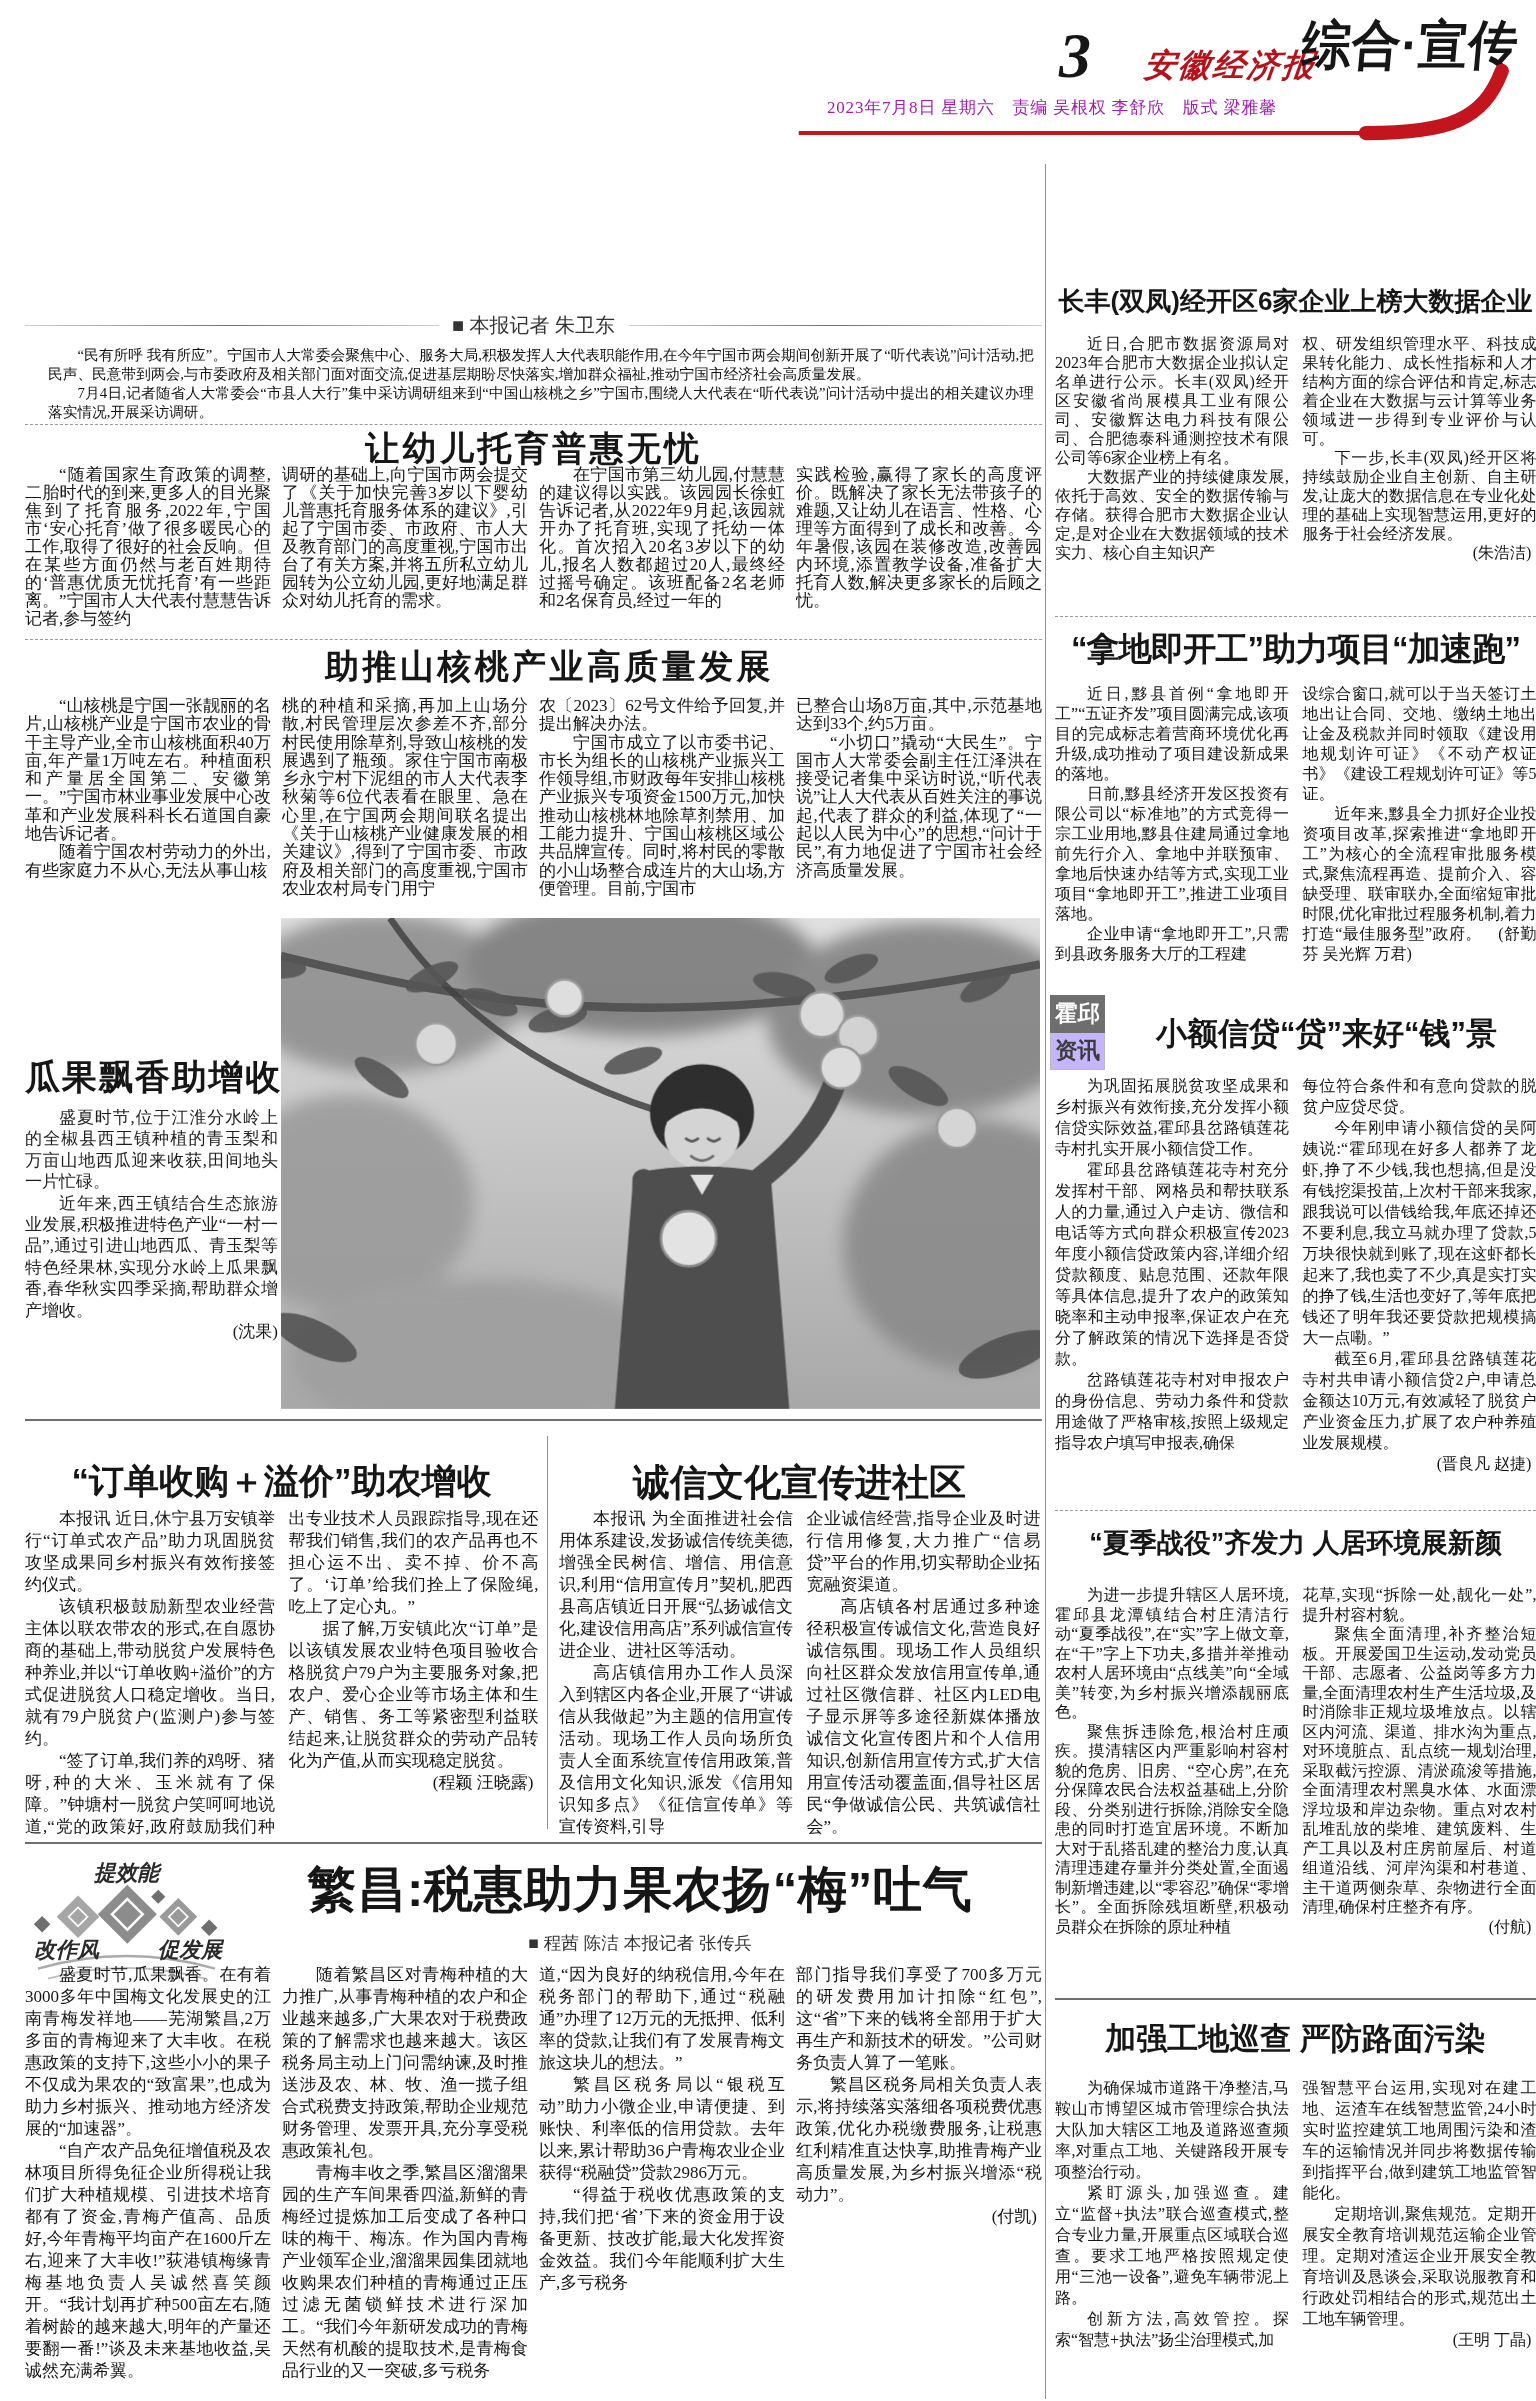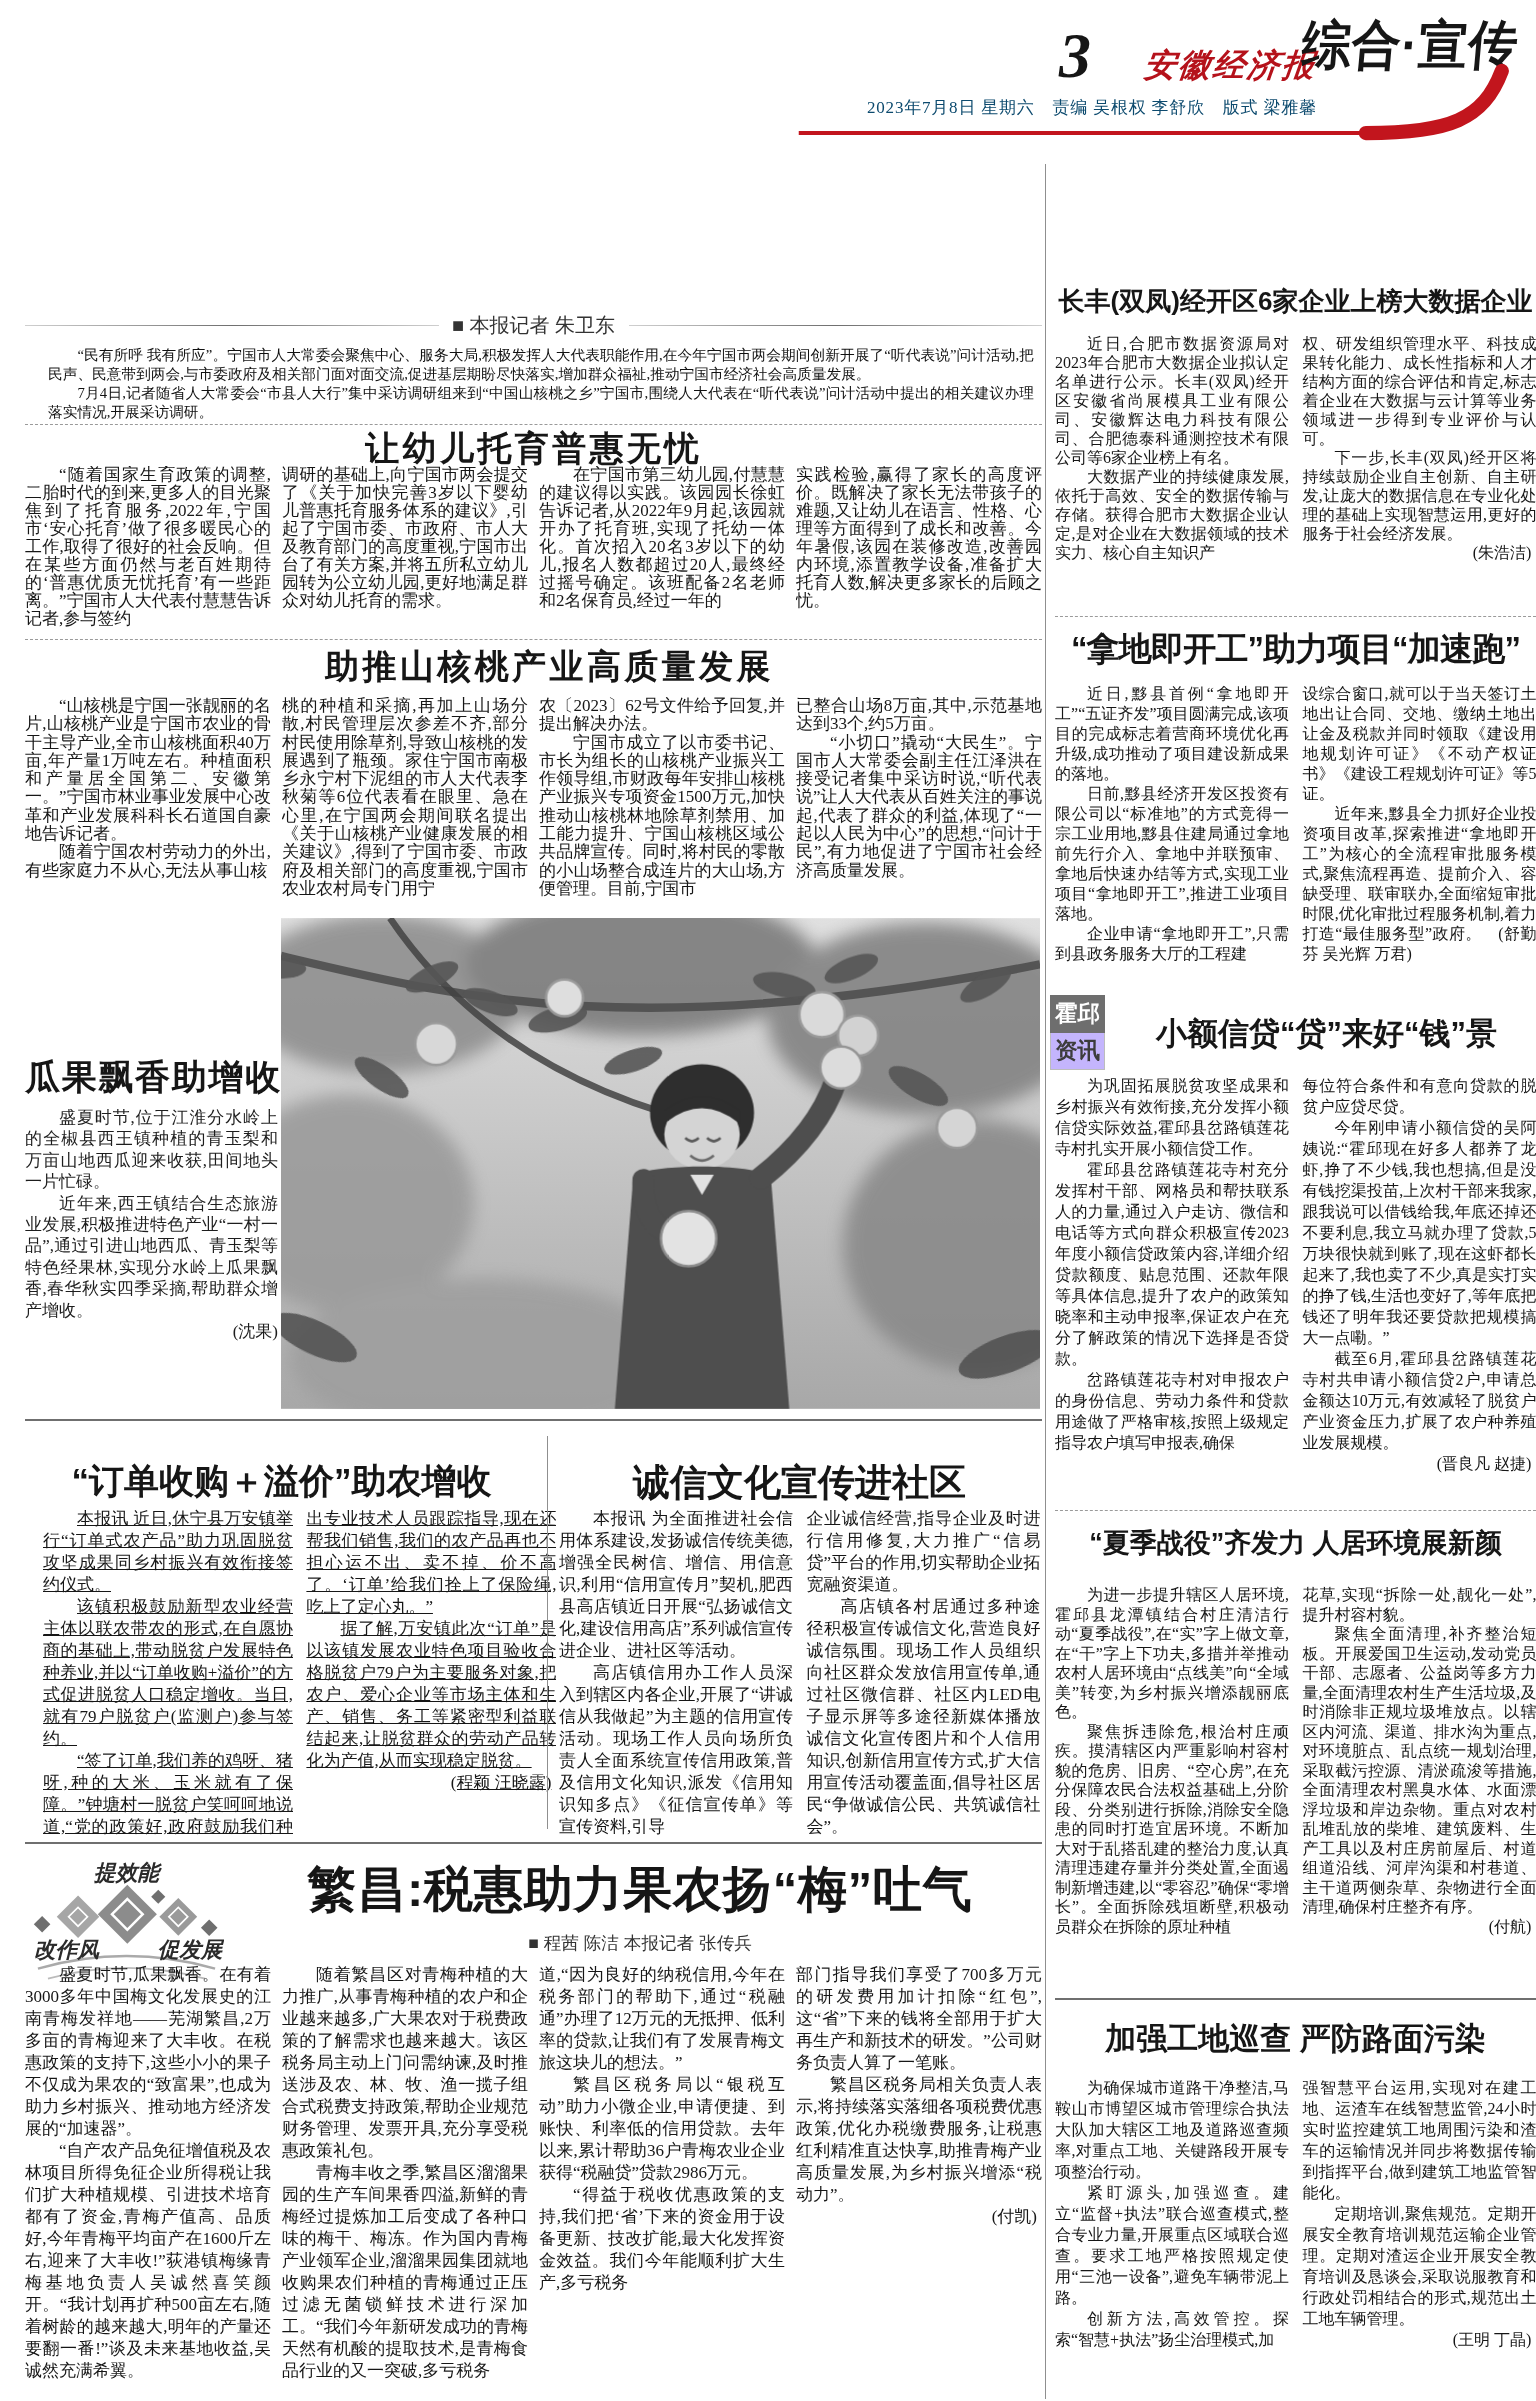--- a/index.html
+++ b/index.html
@@ -5,21 +5,21 @@
   html,body{margin:0;padding:0;background:#e8e8e8;}
   .page{position:relative;width:1537px;height:2401px;background:#ffffff;overflow:hidden;
         font-family:"Liberation Serif","DejaVu Serif",serif;color:#161616;}
   .abs{position:absolute;}
   p{margin:0;padding:0;}
   
   .pgnum{font-size:64px;font-weight:900;font-style:italic;line-height:1;}
   .masthead{font-size:32px;font-weight:900;font-style:italic;letter-spacing:2.5px;transform:skewX(-6deg);}
   .edition{font-size:49px;font-weight:900;font-family:"Liberation Sans","DejaVu Sans",sans-serif;
            letter-spacing:0.8px;transform:skewX(-5deg) scaleY(1.08);white-space:nowrap;}
-  .dateline{font-size:17px;color:#0c4a6e;letter-spacing:0.8px;white-space:nowrap;margin-left:40px;}
+  .dateline{font-size:17px;color:#a21caf;letter-spacing:0.8px;white-space:nowrap;}
   
   .mainhead{font-size:75px;font-weight:900;letter-spacing:0.8px;white-space:nowrap;text-align:left;line-height:1.15;}
   .byrow{display:flex;align-items:center;gap:13.4px;}
   .byrow .rule{flex:1;height:1.7px;background:linear-gradient(90deg,#cfcfcf,#6f6f6f,#cfcfcf);}
   .bytext{font-family:"Liberation Sans","DejaVu Sans",sans-serif;font-size:20px;color:#333;white-space:nowrap;}
   .leadtext{font-size:14.7px;line-height:19px;text-align:justify;color:#111;}
   .leadtext p{text-indent:2em;}
   
   .dash{border-top:1.7px dashed #9a9a9a;height:0;}
   .solid{background:#6f6f6f;height:1.7px;}
@@ -170,21 +170,21 @@
   <div class="abs t-sans" style="left:25px;top:1054px;width:253px;font-size:35px;letter-spacing:1.7px;">瓜果飘香助增收</div>
   <div class="abs caption" style="left:25px;top:1107px;width:253px;height:289px;overflow:hidden;">
       <p>盛夏时节,位于江淮分水岭上的全椒县西王镇种植的青玉梨和万亩山地西瓜迎来收获,田间地头一片忙碌。</p>
       <p>近年来,西王镇结合生态旅游业发展,积极推进特色产业“一村一品”,通过引进山地西瓜、青玉梨等特色经果林,实现分水岭上瓜果飘香,春华秋实四季采摘,帮助群众增产增收。</p>
       <p class="sig">(沈果)</p>
     </div>
 
   <div class="abs solid" style="left:25px;top:1419px;width:1017px;"></div>
 
   <div class="abs t-sans" style="left:25px;top:1458px;width:513px;font-size:35px;">“订单收购＋溢价”助农增收</div>
-  <div class="abs cols mid" style="left:43px;top:1508px;width:513px;height:329px;grid-template-columns:250px 250px;gap:13.4px;text-decoration:underline;">
+  <div class="abs cols mid" style="left:25px;top:1508px;width:513px;height:329px;grid-template-columns:250px 250px;gap:13.4px;">
     <div class="col">
         <p>本报讯 近日,休宁县万安镇举行“订单式农产品”助力巩固脱贫攻坚成果同乡村振兴有效衔接签约仪式。</p>
         <p>该镇积极鼓励新型农业经营主体以联农带农的形式,在自愿协商的基础上,带动脱贫户发展特色种养业,并以“订单收购+溢价”的方式促进脱贫人口稳定增收。当日,就有79户脱贫户(监测户)参与签约。</p>
         <p>“签了订单,我们养的鸡呀、猪呀,种的大米、玉米就有了保障。”钟塘村一脱贫户笑呵呵地说道,“党的政策好,政府鼓励我们种养殖,并派</p>
       </div>
     <div class="col">
         <p class="cont">出专业技术人员跟踪指导,现在还帮我们销售,我们的农产品再也不担心运不出、卖不掉、价不高了。‘订单’给我们拴上了保险绳,吃上了定心丸。”</p>
         <p>据了解,万安镇此次“订单”是以该镇发展农业特色项目验收合格脱贫户79户为主要服务对象,把农户、爱心企业等市场主体和生产、销售、务工等紧密型利益联结起来,让脱贫群众的劳动产品转化为产值,从而实现稳定脱贫。</p>
         <p class="sig">(程颖 汪晓露)</p>
       </div>

